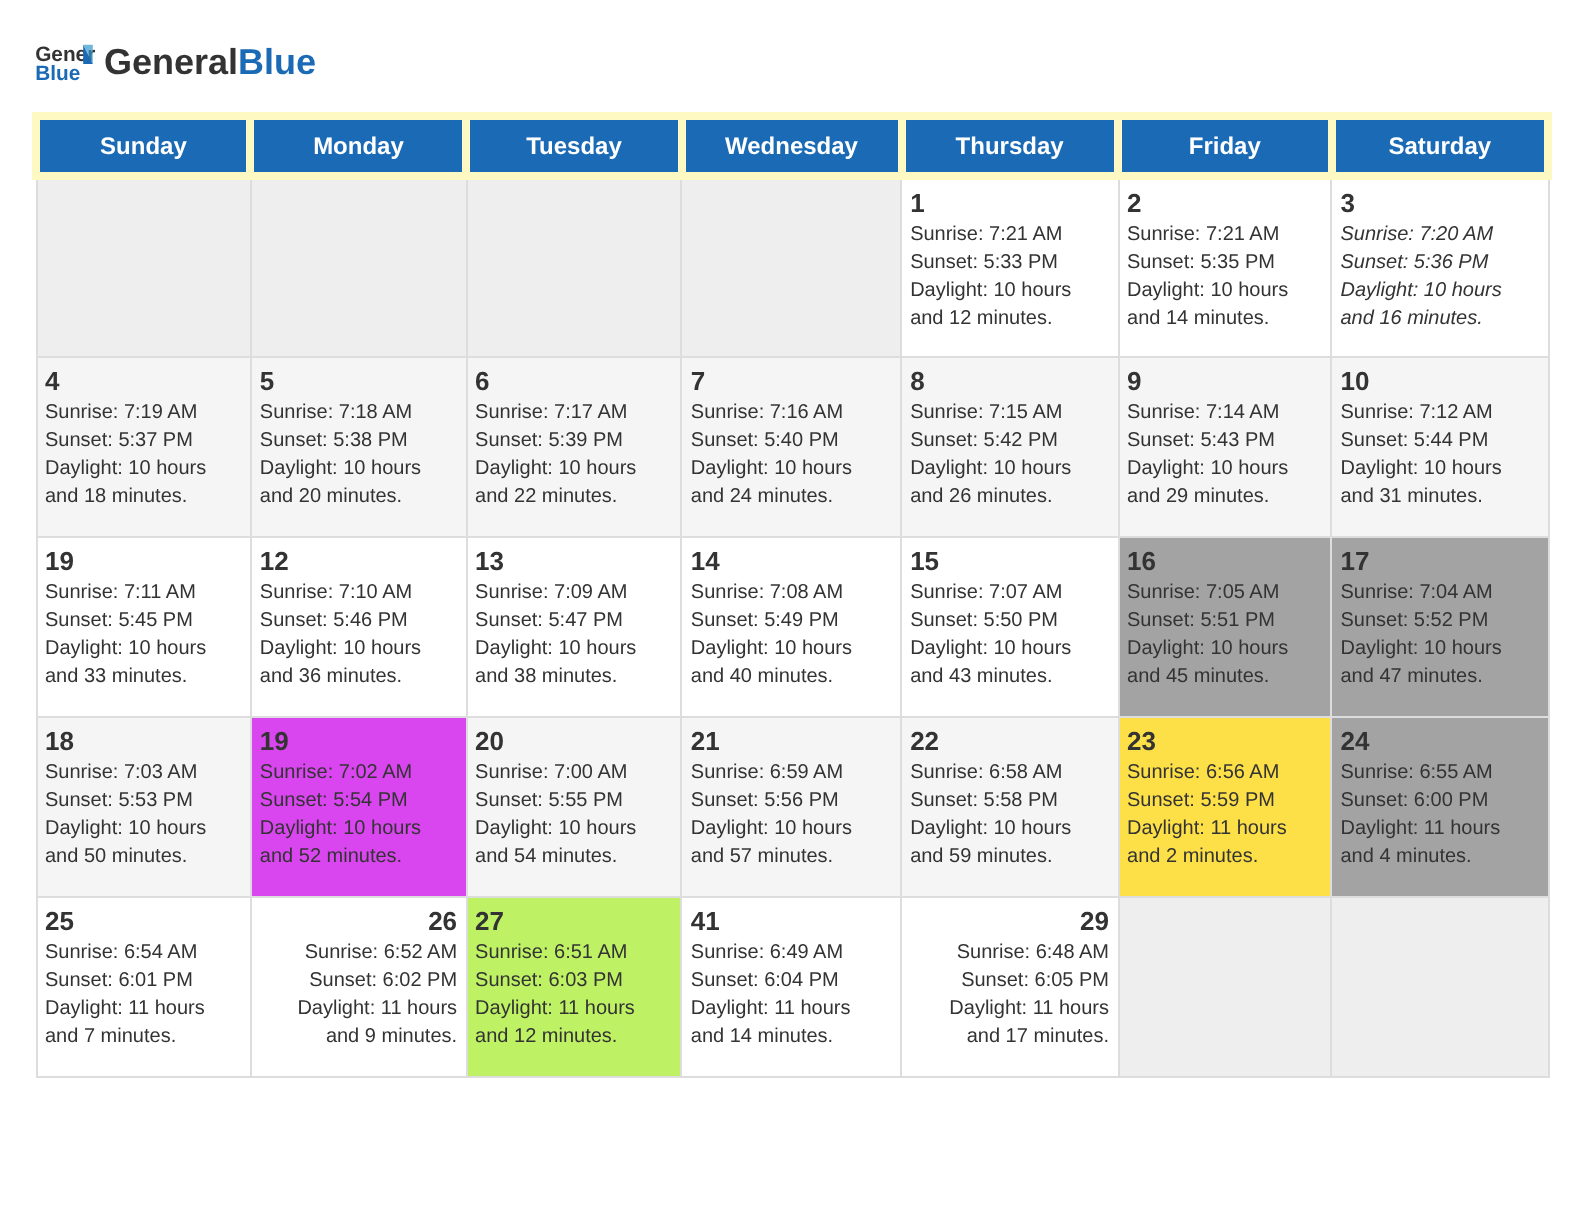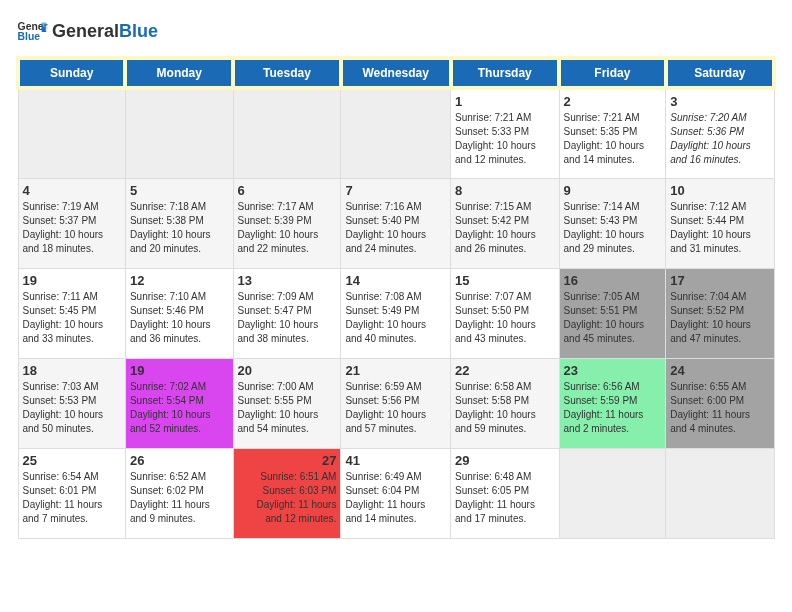--- a/index.html
+++ b/index.html
@@ -282,21 +282,21 @@
 Daylight: 10 hours
 and 57 minutes.</div>
         </td>
         <td style="background-color: rgb(245, 245, 245);">
           <span class="day-num">22</span>
           <div class="cell-info" style="white-space: pre-line;">Sunrise: 6:58 AM
 Sunset: 5:58 PM
 Daylight: 10 hours
 and 59 minutes.</div>
         </td>
-        <td style="background-color: #86efac;">
+        <td style="background-color: #fde047;">
           <span class="day-num">23</span>
           <div class="cell-info" style="white-space: pre-line;">Sunrise: 6:56 AM
 Sunset: 5:59 PM
 Daylight: 11 hours
 and 2 minutes.</div>
         </td>
         <td style="background-color: #a3a3a3;">
           <span class="day-num">24</span>
           <div class="cell-info" style="white-space: pre-line;">Sunrise: 6:55 AM
 Sunset: 6:00 PM
@@ -305,42 +305,42 @@
         </td>
       </tr>
       <tr>
         <td style="background-color: rgb(255, 255, 255);">
           <span class="day-num">25</span>
           <div class="cell-info" style="white-space: pre-line;">Sunrise: 6:54 AM
 Sunset: 6:01 PM
 Daylight: 11 hours
 and 7 minutes.</div>
         </td>
-        <td style="background-color: rgb(255, 255, 255);">
+        <td style="background-color: rgb(255, 255, 255); text-align: right;">
           <span class="day-num">26</span>
           <div class="cell-info" style="white-space: pre-line;">Sunrise: 6:52 AM
 Sunset: 6:02 PM
 Daylight: 11 hours
 and 9 minutes.</div>
         </td>
-        <td style="background-color: #ef4444; text-align: right;">
+        <td style="background-color: #bef264;">
           <span class="day-num">27</span>
           <div class="cell-info" style="white-space: pre-line;">Sunrise: 6:51 AM
 Sunset: 6:03 PM
 Daylight: 11 hours
 and 12 minutes.</div>
         </td>
         <td style="background-color: rgb(255, 255, 255);">
           <span class="day-num">41</span>
           <div class="cell-info" style="white-space: pre-line;">Sunrise: 6:49 AM
 Sunset: 6:04 PM
 Daylight: 11 hours
 and 14 minutes.</div>
         </td>
-        <td style="background-color: rgb(255, 255, 255);">
+        <td style="background-color: rgb(255, 255, 255); text-align: right;">
           <span class="day-num">29</span>
           <div class="cell-info" style="white-space: pre-line;">Sunrise: 6:48 AM
 Sunset: 6:05 PM
 Daylight: 11 hours
 and 17 minutes.</div>
         </td>
         <td class="empty" style="background-color: rgb(238, 238, 238);"></td>
         <td class="empty" style="background-color: rgb(238, 238, 238);"></td>
       </tr>
     </tbody>

